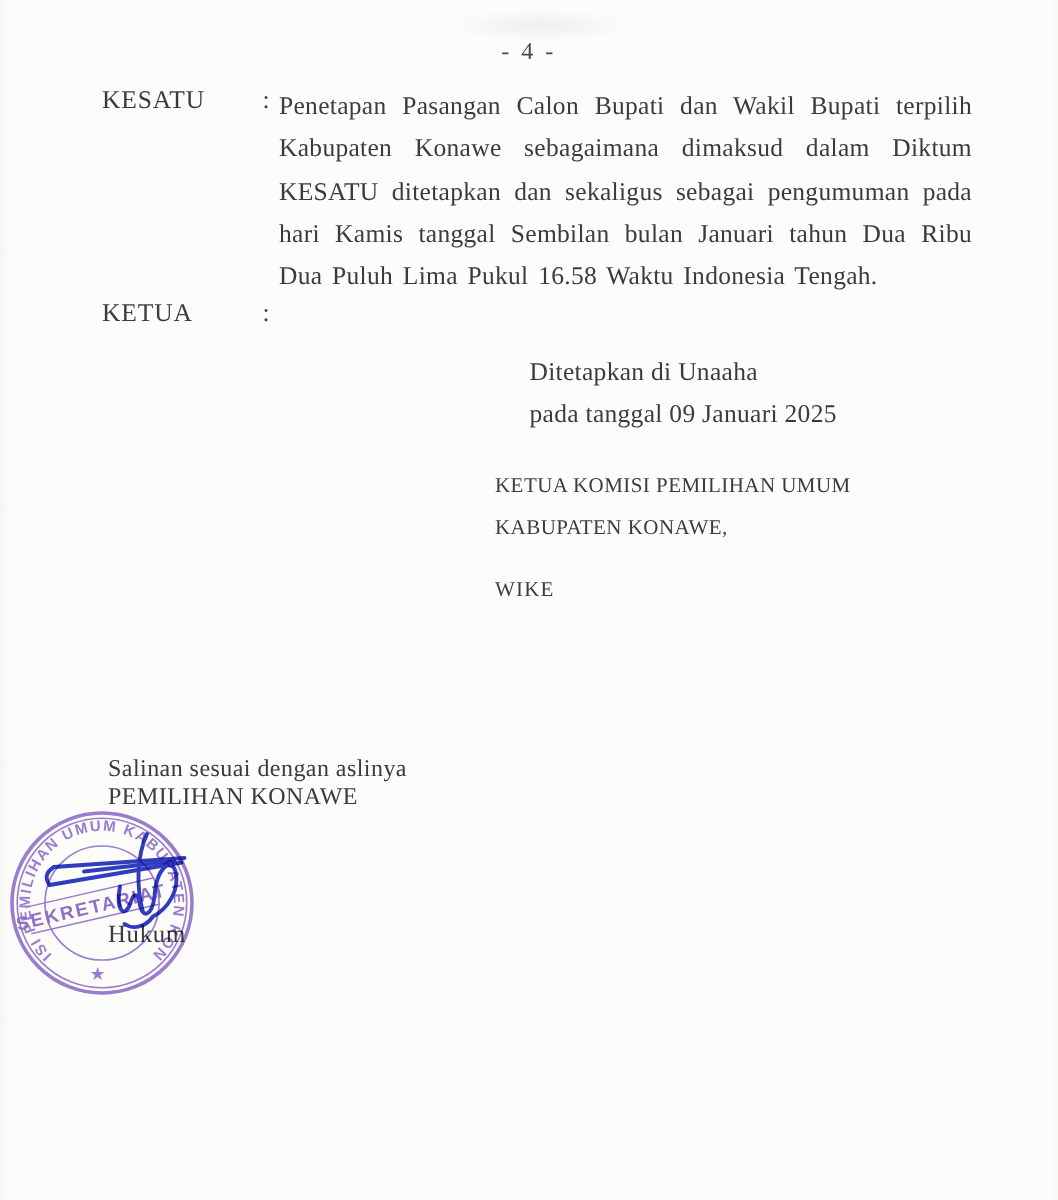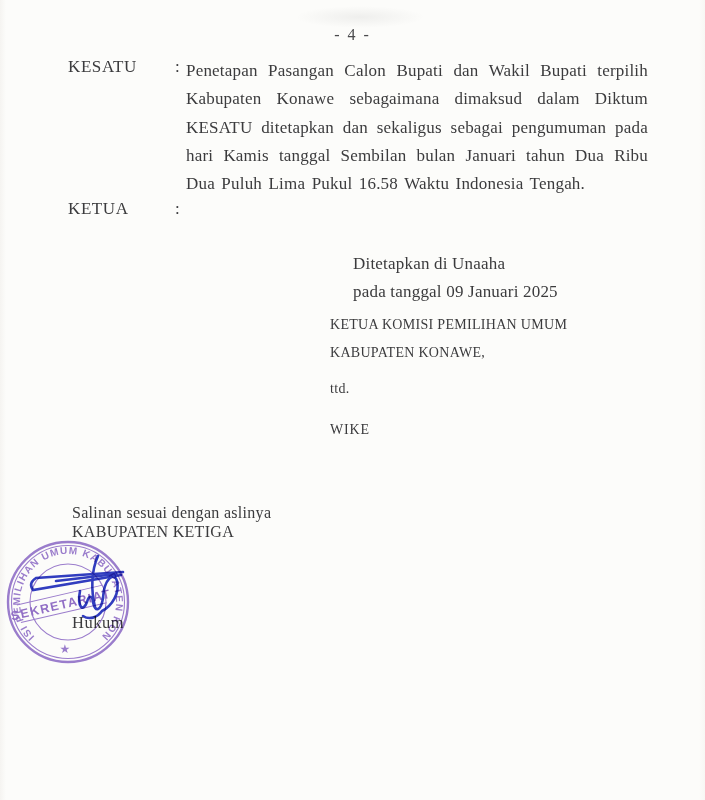--- a/index.html
+++ b/index.html
@@ -17,21 +17,21 @@
   
   .dict-label{position:absolute;left:68px;font-size:17px;letter-spacing:0.6px;color:#3b3b3d;}
   .dict-colon{position:absolute;left:175px;font-size:17px;color:#3b3b3d;}
   .dict-body{position:absolute;left:186px;width:462px;font-size:17px;line-height:28.3px;
     text-align:justify;text-align-last:left;letter-spacing:0.2px;word-spacing:2px;color:#3b3b3d;}
   .row1{top:57px;}
   .row2{top:199px;}
   .dict-body.single{text-align:left;}
   
   .enactment{position:absolute;left:353px;top:234px;font-size:17px;line-height:28px;
-    letter-spacing:0.2px;color:#3b3b3d;margin-top:16px;}
+    letter-spacing:0.2px;color:#3b3b3d;}
   
   .signatory{position:absolute;left:330px;top:311px;width:318px;text-align:left;
     font-size:14px;line-height:28px;letter-spacing:0.3px;color:#3b3b3d;}
   .sig-ttd{margin-top:8px;}
   .sig-name{margin-top:13px;letter-spacing:0.8px;font-family:Liberation Serif, serif;}
   
   .certification{position:absolute;left:72px;top:504px;font-size:16px;line-height:18.8px;
     letter-spacing:0.3px;color:#3b3b3d;z-index:1;}
   .cert-signer{position:absolute;left:72px;top:613px;font-size:16.5px;letter-spacing:0.5px;
     color:#3b3b3d;z-index:1;}
@@ -55,27 +55,26 @@
   <div class="dict-colon row2">:</div>
 
   <div class="enactment">
     <div>Ditetapkan di Unaaha</div>
     <div>pada tanggal 09 Januari 2025</div>
   </div>
 
   <div class="signatory">
     <div>KETUA KOMISI PEMILIHAN UMUM</div>
     <div>KABUPATEN KONAWE,</div>
-    <div class="sig-ttd">ttd.</div>
     <div class="sig-name">WIKE</div>
   </div>
 
   <div class="certification">
     <div>Salinan sesuai dengan aslinya</div>
-    <div>KABUPATEN KETIGA</div>
+    <div>PEMILIHAN KONAWE</div>
   </div>
   <div class="cert-signer">Hukum</div>
 
   <svg class="stamp-svg" width="128" height="128" viewBox="0 0 128 128">
     <defs>
       <path id="ringPath" d="M 30.1 97.9 A 48 48 0 1 1 97.9 97.9" fill="none"></path>
     </defs>
     <g stroke="#8b67c8" fill="none">
       <circle cx="64" cy="64" r="60" stroke-width="2.4"></circle>
       <circle cx="64" cy="64" r="56.5" stroke-width="1.1"></circle>

